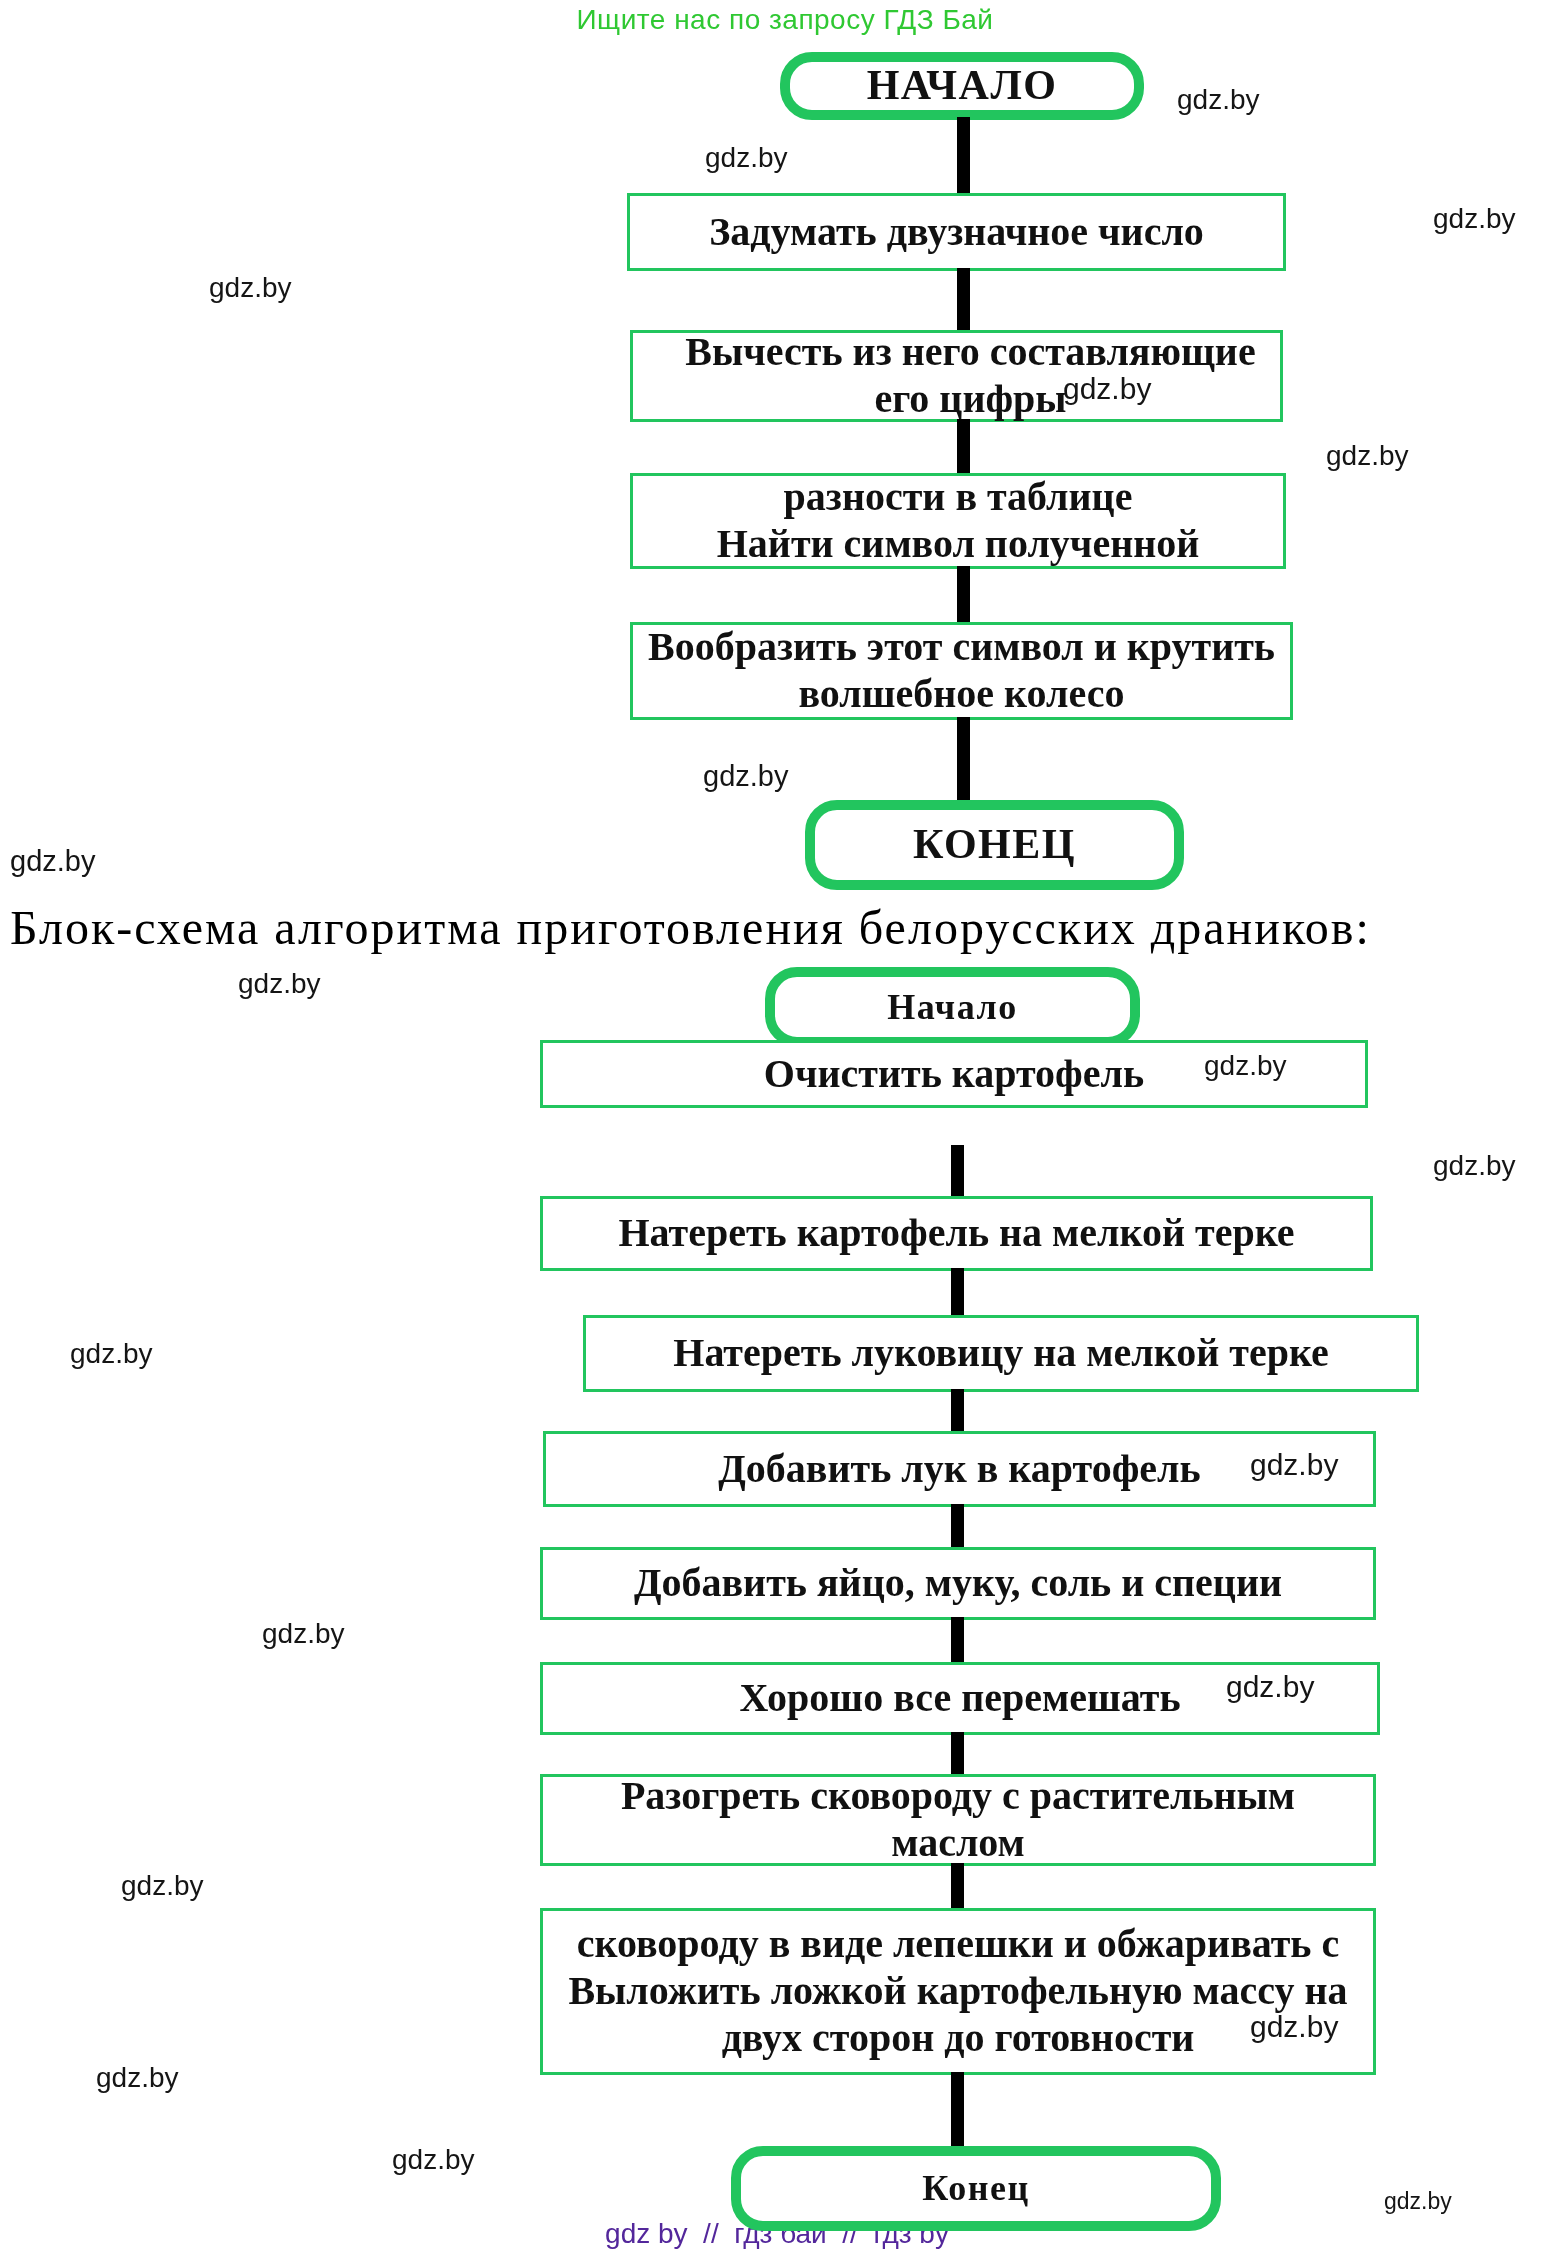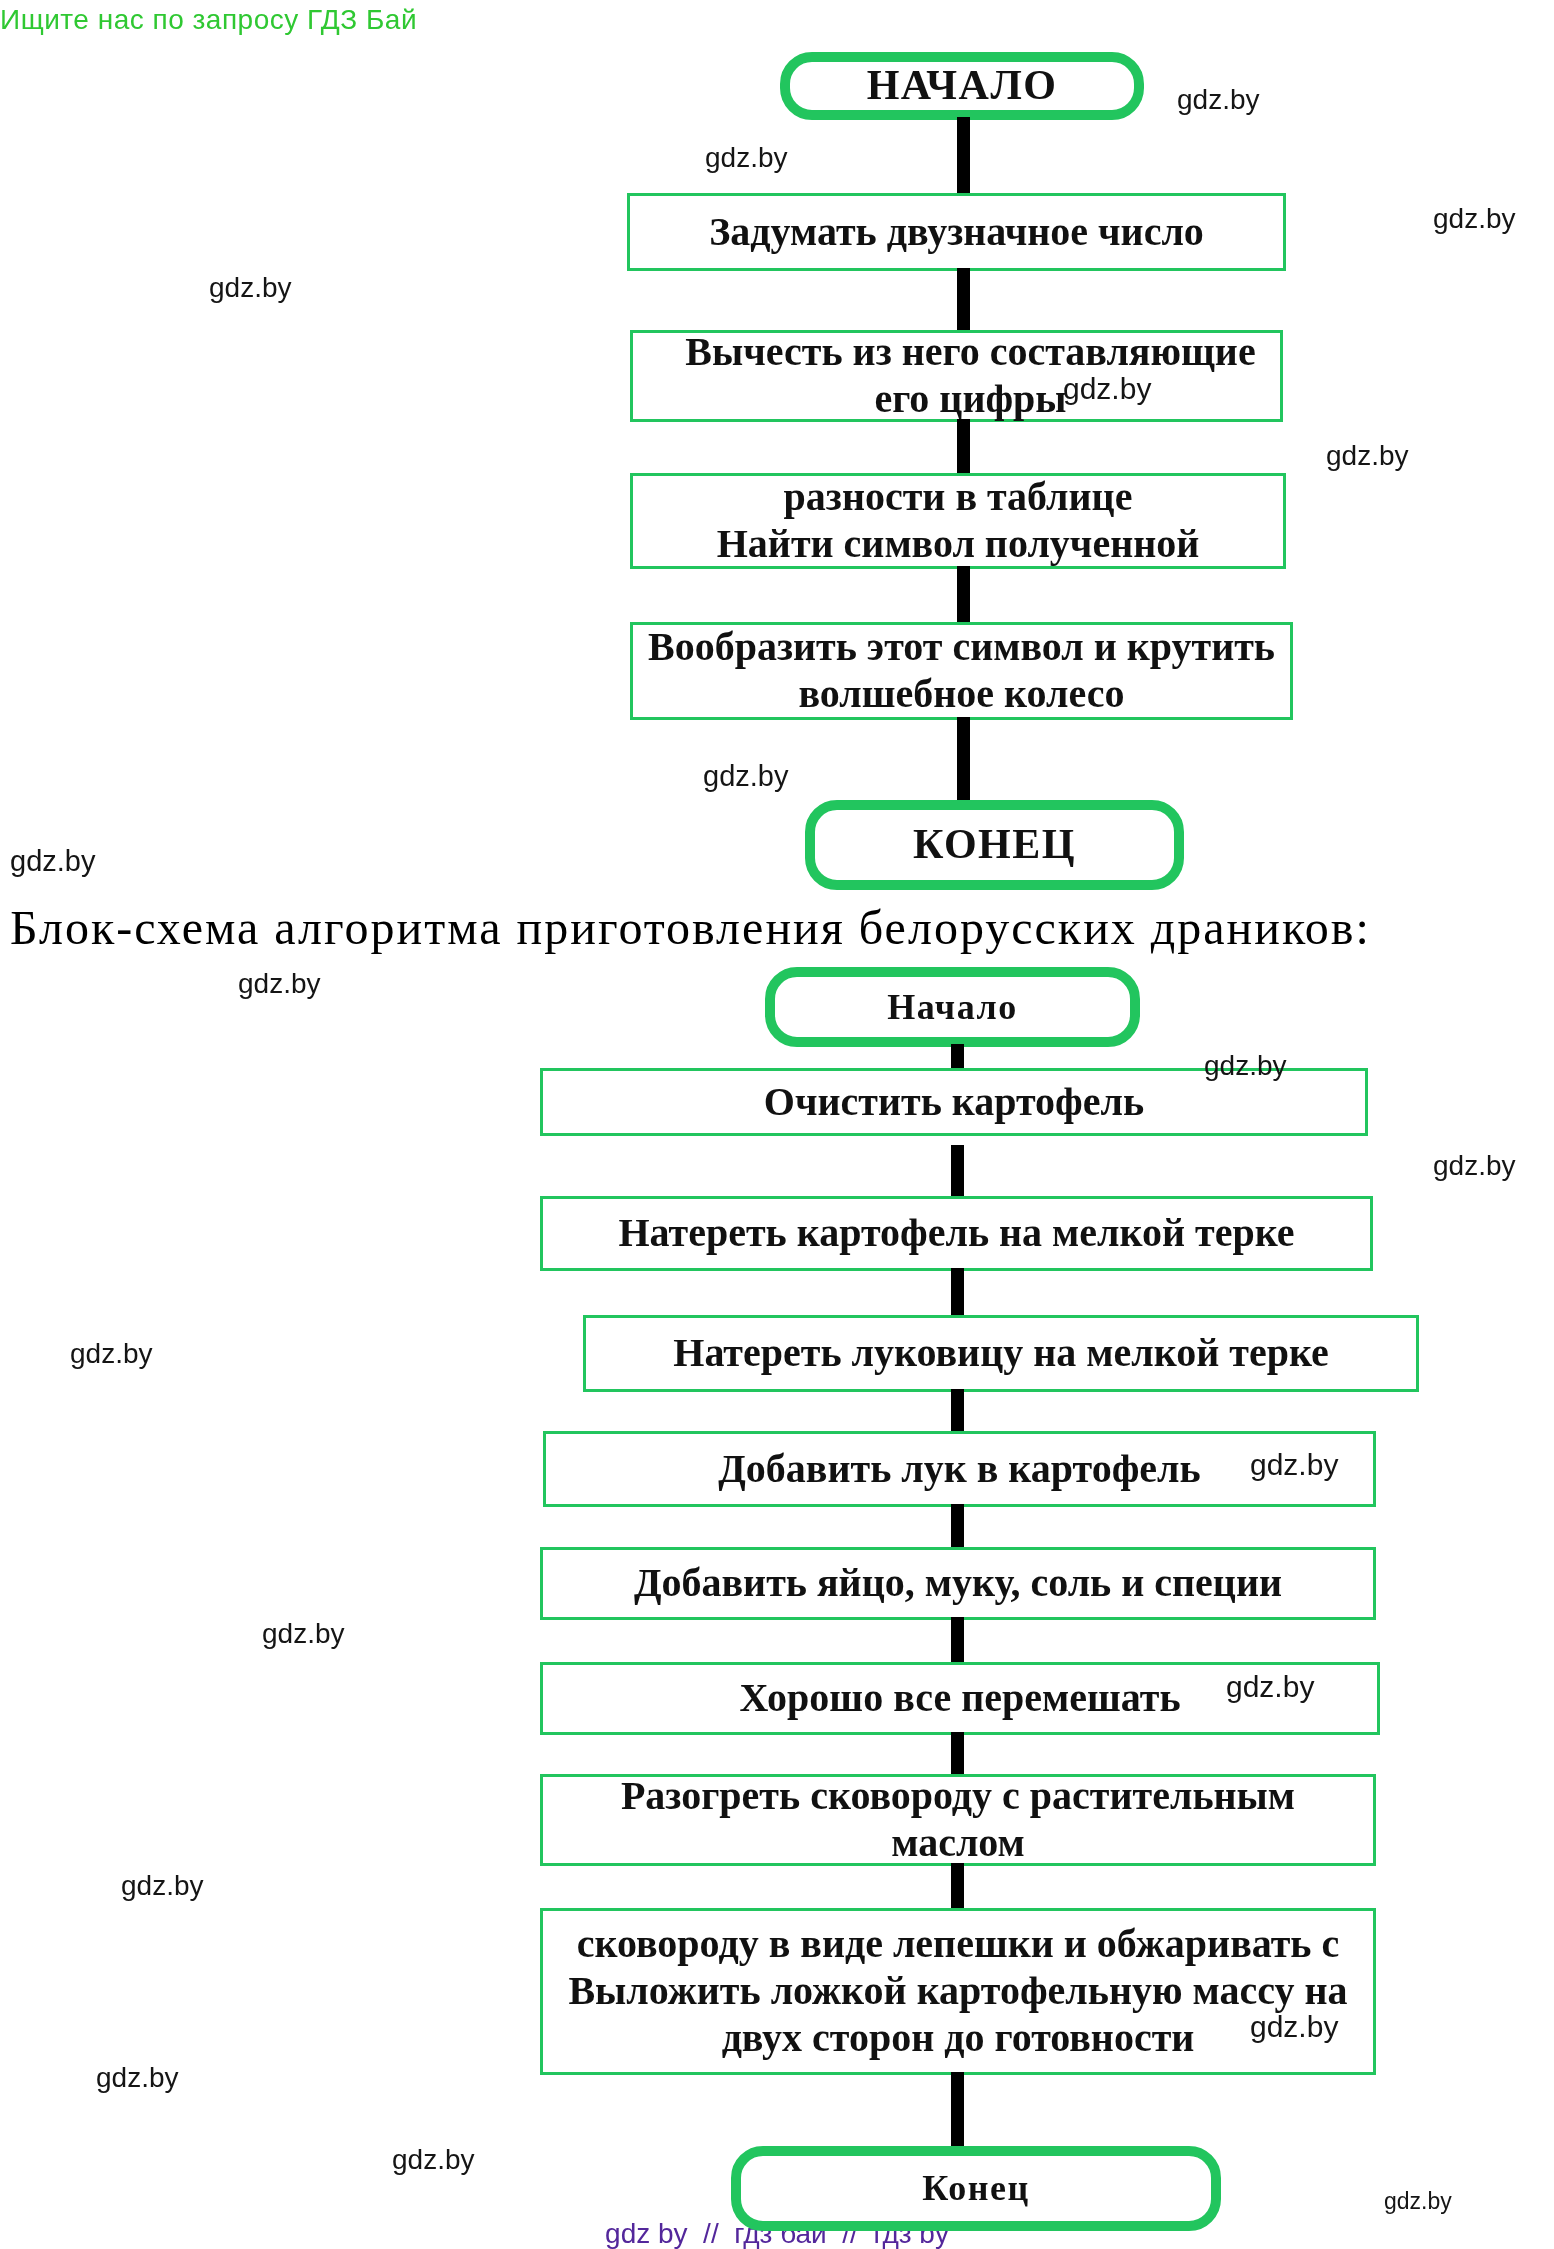--- a/index.html
+++ b/index.html
@@ -6,22 +6,22 @@
   #page{
     position:relative;
     width:1554px;
     height:2249px;
     background:#ffffff;
     overflow:hidden;
     font-family:"Liberation Serif", serif;
   }
   .green-header{
     position:absolute;
-    left:0; right:0; top:4px;
-    text-align:left;
+    left:16px; right:0; top:4px;
+    text-align:center;
     font-family:"Liberation Sans", sans-serif;
     font-size:28px;
     letter-spacing:0.5px;
   }
   .section-title{
     position:absolute;
     left:10px; top:900px;
     width:1544px;
     font-family:"Liberation Serif", serif;
     font-size:48px;
@@ -102,21 +102,21 @@
       <div>волшебное колесо</div>
     </div>
     <div class="connector" style="left: 957px; top: 717px; height: 86px; background: rgb(0, 0, 0);"></div>
     <div class="node terminator" style="left: 805px; top: 800px; width: 379px; height: 90px; font-size: 42px;">
       <div>КОНЕЦ</div>
     </div>
     <div class="node terminator" style="left: 765px; top: 967px; width: 375px; height: 80px; font-size: 36px;">
       <div>Начало</div>
     </div>
     <div class="connector" style="left: 951px; top: 1044px; height: 39px; background: rgb(0, 0, 0);"></div>
-    <div class="node process" style="left: 540px; top: 1068px; width: 828px; height: 68px; font-size: 40px;">
+    <div class="node process" style="left: 540px; top: 1040px; width: 828px; height: 68px; font-size: 40px;">
       <div>Очистить картофель</div>
     </div>
     <div class="connector" style="left: 951px; top: 1145px; height: 54px; background: rgb(0, 0, 0);"></div>
     <div class="node process" style="left: 540px; top: 1196px; width: 833px; height: 75px; font-size: 40px;">
       <div>Натереть картофель на мелкой терке</div>
     </div>
     <div class="connector" style="left: 951px; top: 1268px; height: 50px; background: rgb(0, 0, 0);"></div>
     <div class="node process" style="left: 540px; top: 1315px; width: 836px; height: 77px; font-size: 40px; margin-left: 43px;">
       <div>Натереть луковицу на мелкой терке</div>
     </div>

